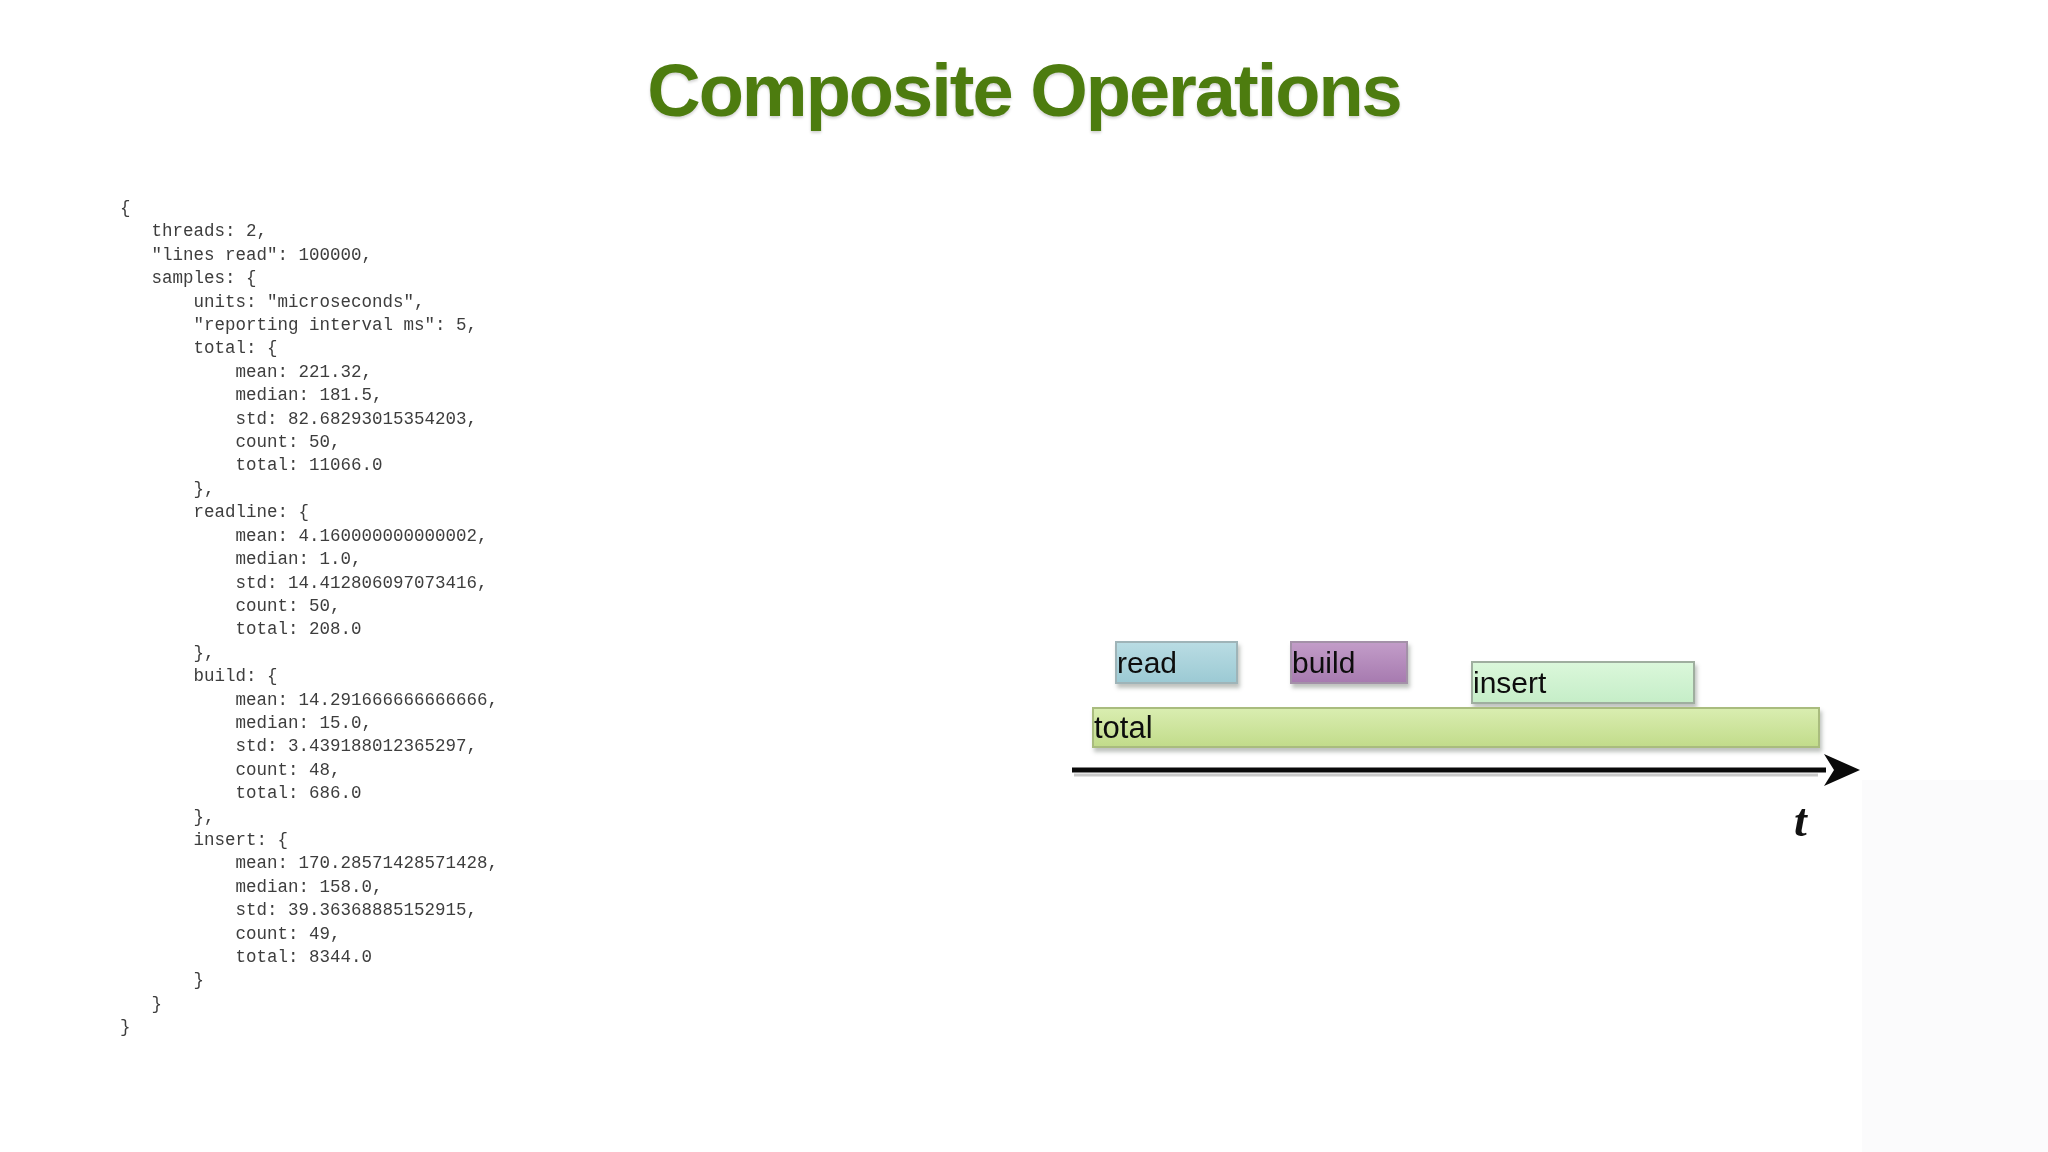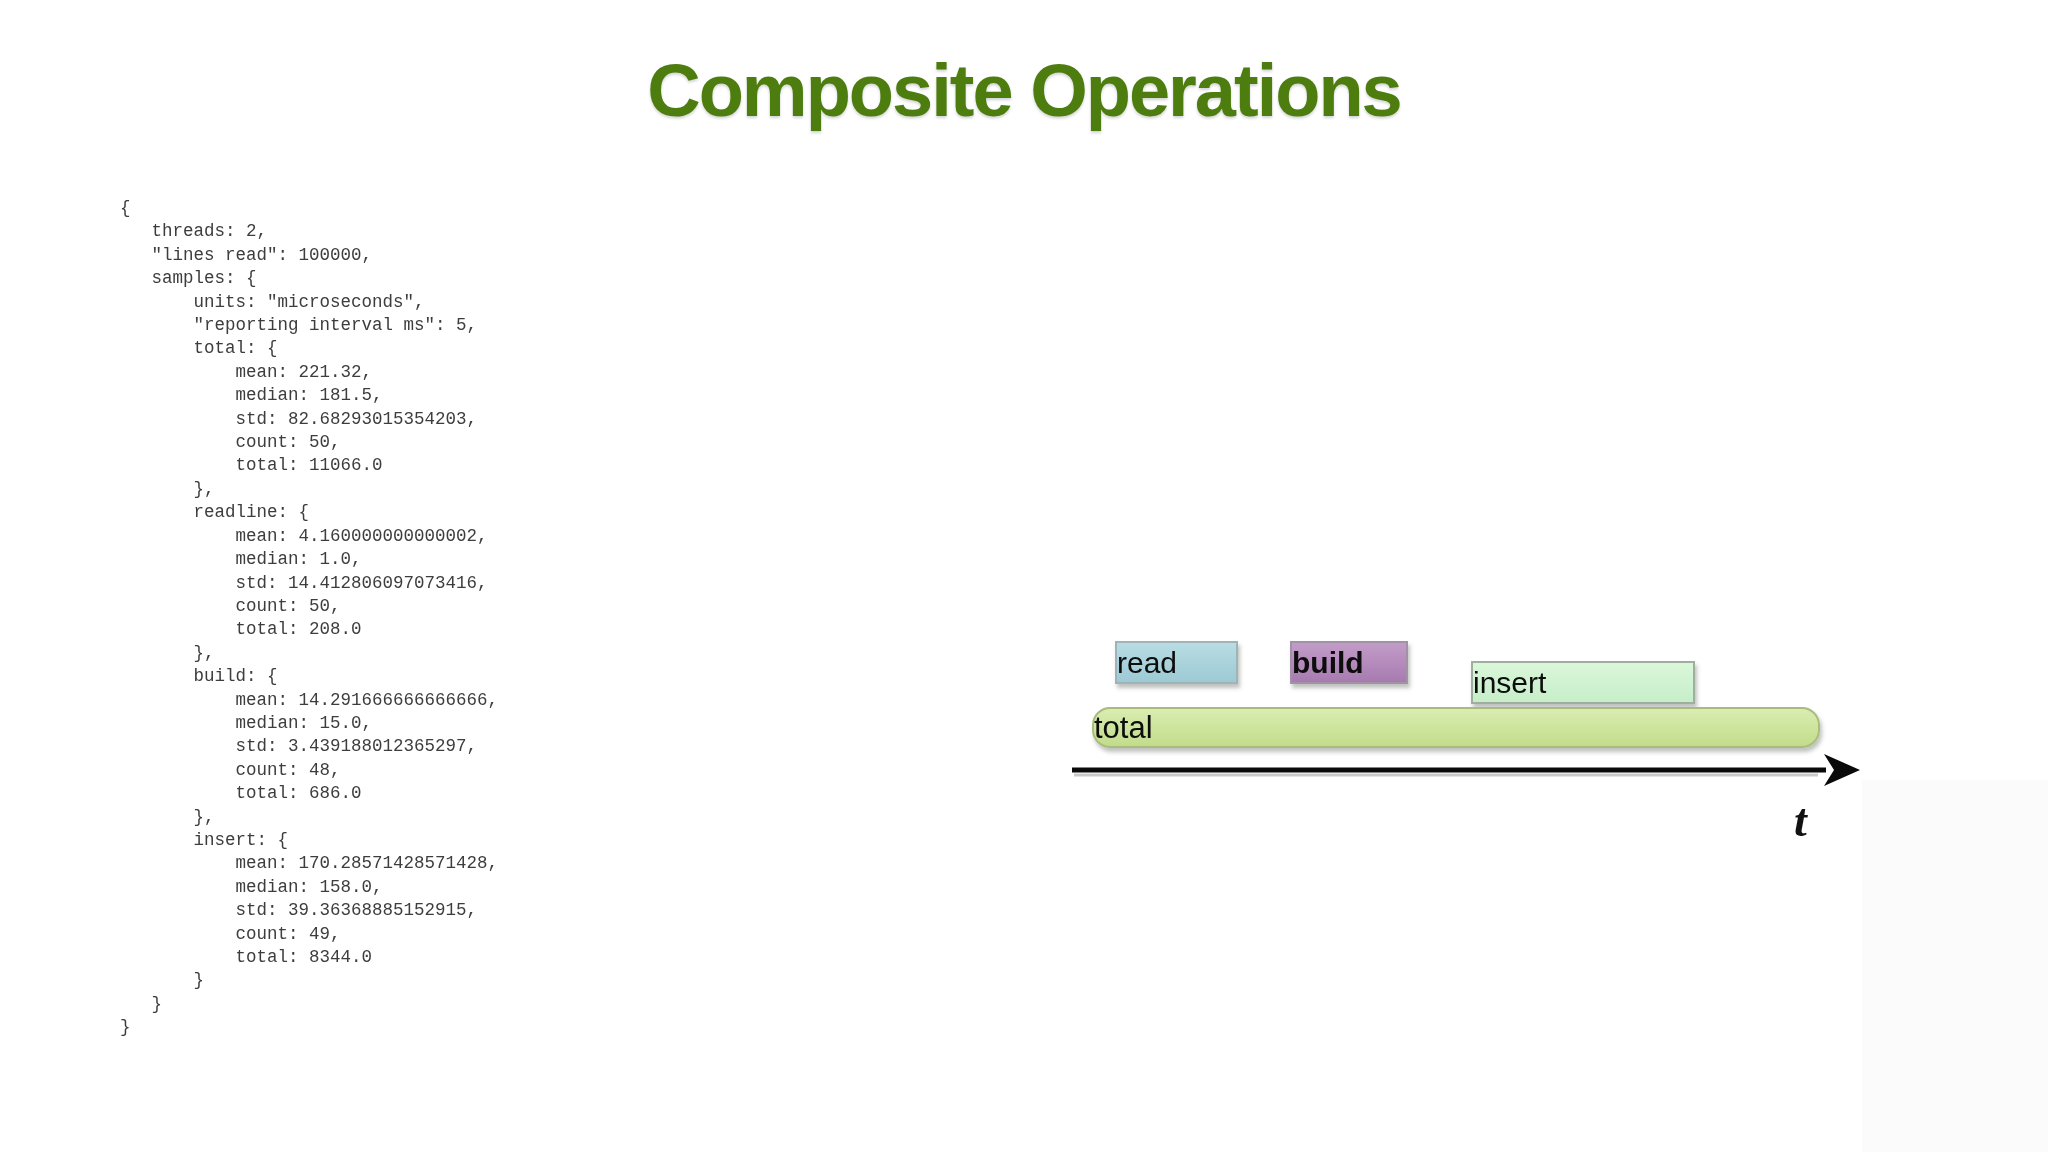--- a/index.html
+++ b/index.html
@@ -90,29 +90,29 @@
            count: 49,
            total: 8344.0
        }
    }
 }</pre>
 
 <div class="dbox dbox-read" style="background: linear-gradient(rgb(185, 220, 227), rgb(156, 202, 212)); border-color: rgb(159, 180, 184);">
   <span>read</span>
 </div>
 
-<div class="dbox dbox-build" style="background: linear-gradient(rgb(194, 156, 200), rgb(167, 123, 176)); border-color: rgb(163, 145, 168); font-weight: bold;">
+<div class="dbox dbox-build" style="background: linear-gradient(rgb(194, 156, 200), rgb(167, 123, 176)); border-color: rgb(163, 145, 168);">
   <span>build</span>
 </div>
 
 <div class="dbox dbox-insert" style="background: linear-gradient(rgb(218, 247, 218), rgb(198, 238, 200)); border-color: rgb(159, 174, 159);">
   <span>insert</span>
 </div>
 
-<div class="dbox dbox-total" style="background: linear-gradient(rgb(217, 237, 176), rgb(194, 220, 139)); border-color: rgb(169, 188, 126); border-radius: 18px;">
+<div class="dbox dbox-total" style="background: linear-gradient(rgb(217, 237, 176), rgb(194, 220, 139)); border-color: rgb(169, 188, 126);">
   <span>total</span>
 </div>
 
 <svg class="axis-svg" width="830" height="48" viewBox="0 0 830 48">
 
   <line x1="16" y1="25" x2="760" y2="25" stroke="#c9c9c9" stroke-width="3"></line>
 
   <line x1="14" y1="20" x2="768" y2="20" stroke="#0a0a0a" stroke-width="5"></line>
 
   <path d="M 802 20 L 766 4 L 776 20 L 766 36 Z" fill="#0a0a0a"></path>

